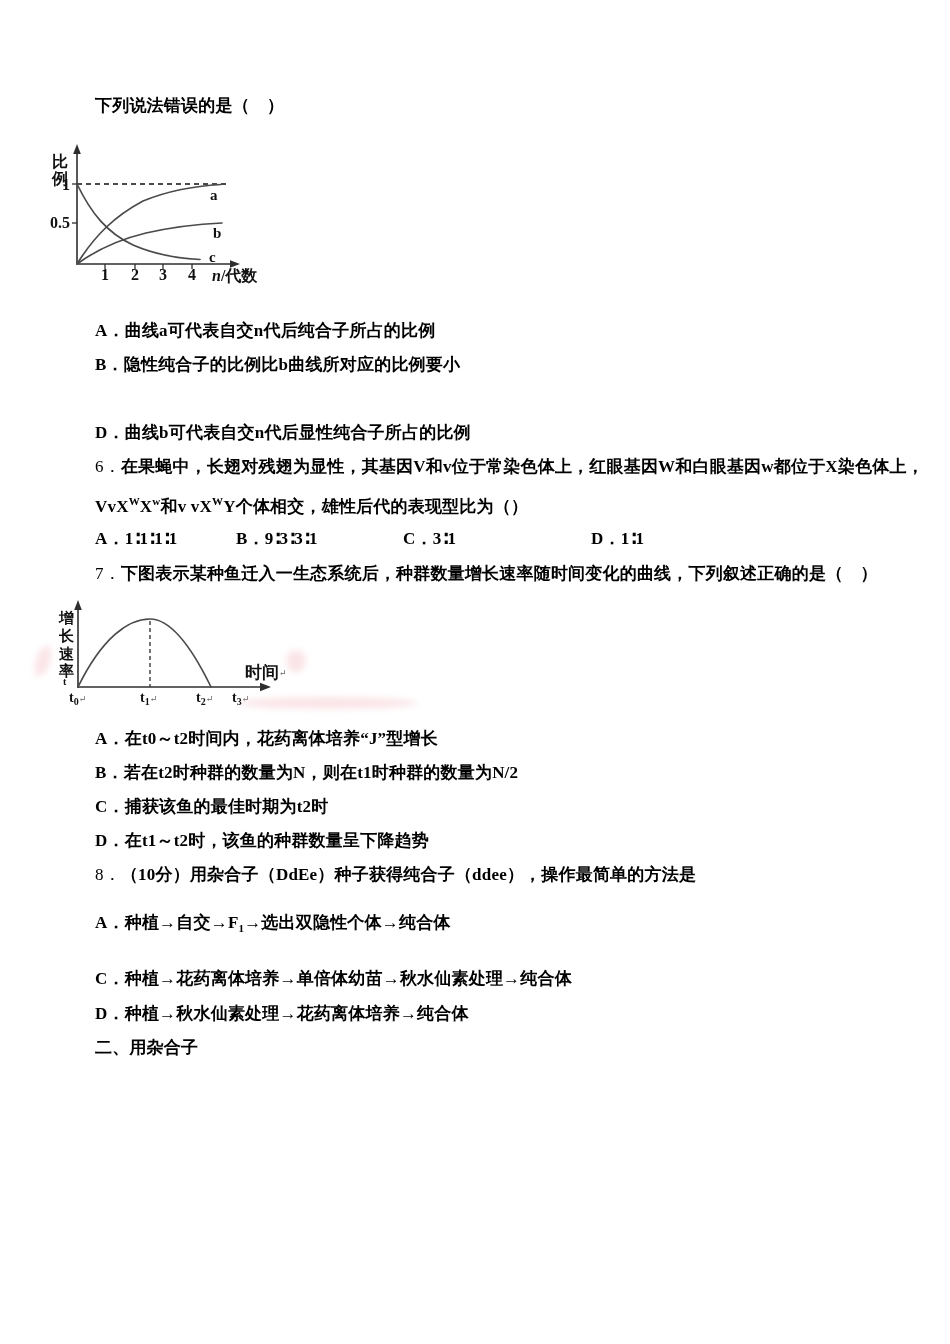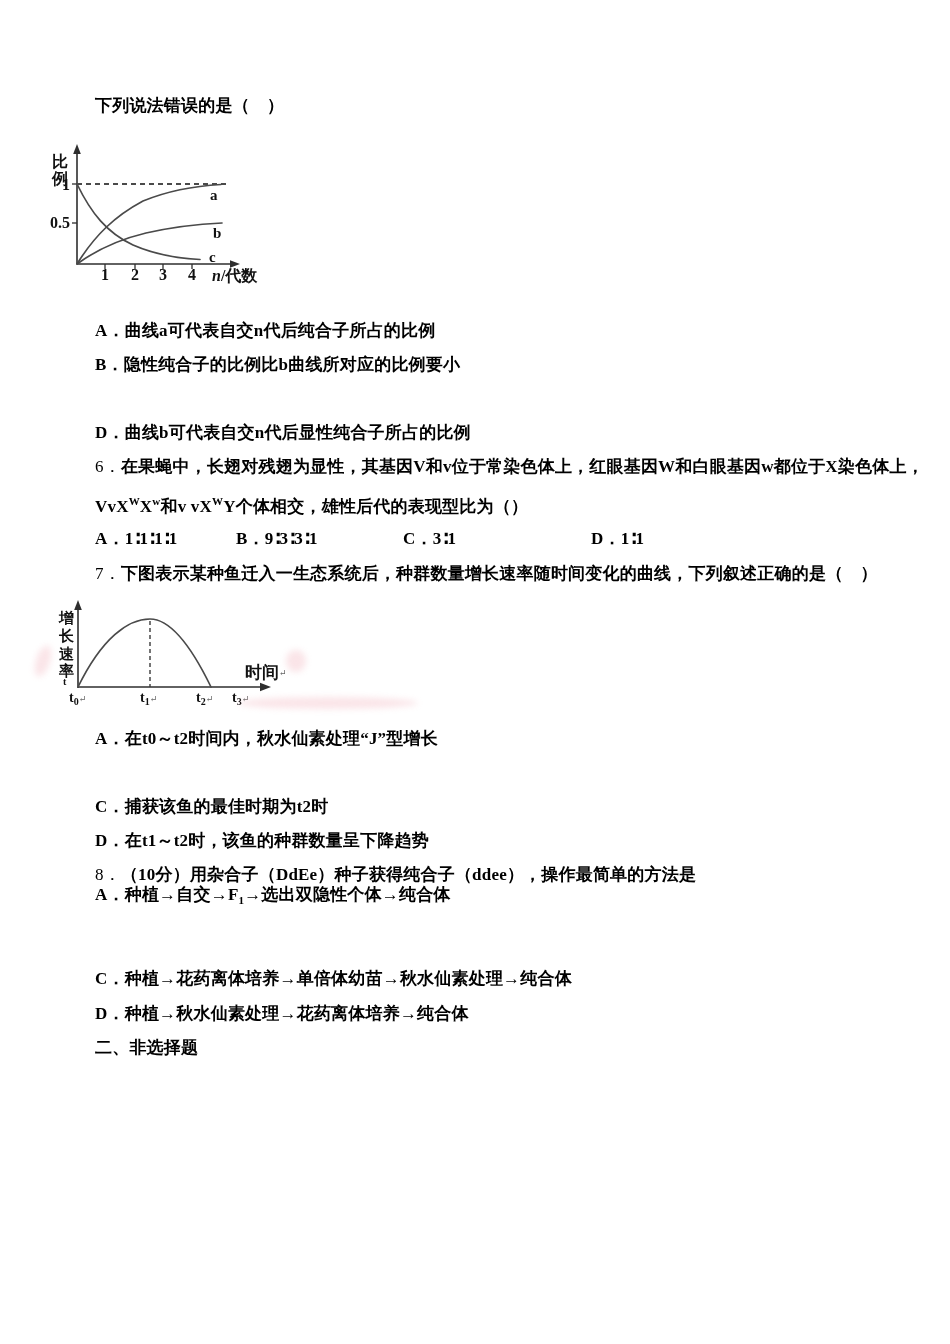--- a/index.html
+++ b/index.html
@@ -99,25 +99,26 @@
     <text x="24" y="105" font-size="14"><tspan>t</tspan><tspan font-size="10" dy="3">0</tspan><tspan class="ret" font-size="9" dy="-3">↵</tspan></text>
     <text x="95" y="105" font-size="14"><tspan>t</tspan><tspan font-size="10" dy="3">1</tspan><tspan class="ret" font-size="9" dy="-3">↵</tspan></text>
     <text x="151" y="105" font-size="14"><tspan>t</tspan><tspan font-size="10" dy="3">2</tspan><tspan class="ret" font-size="9" dy="-3">↵</tspan></text>
     <text x="187" y="105" font-size="14"><tspan>t</tspan><tspan font-size="10" dy="3">3</tspan><tspan class="ret" font-size="9" dy="-3">↵</tspan></text>
   </svg>
 
   <div class="wm" style="left:36px;top:645px;width:14px;height:32px;transform:rotate(18deg)"></div>
   <div class="wm" style="left:286px;top:650px;width:20px;height:22px"></div>
   <div class="wm" style="left:238px;top:697px;width:180px;height:12px"></div>
 
-  <div class="line" style="top:728px">A．在t0～t2时间内，秋水仙素处理“J”型增长</div>
+  <div class="line" style="top:728px">A．在t0～t2时间内，花药离体培养“J”型增长</div>
+  <div class="line" style="top:762px">B．若在t2时种群的数量为N，则在t1时种群的数量为N/2</div>
   <div class="line" style="top:796px">C．捕获该鱼的最佳时期为t2时</div>
   <div class="line" style="top:830px">D．在t1～t2时，该鱼的种群数量呈下降趋势</div>
 
   <div class="line" style="top:864px"><span class="qnum">8．</span><span>（10分）用杂合子（DdEe）种子获得纯合子（ddee），操作最简单的方法是</span></div>
-  <div class="line" style="top:884px"><span>A．种植→自交→F</span><sub>1</sub><span>→选出双隐性个体→纯合体</span></div>
+  <div class="line" style="top:912px"><span>A．种植→自交→F</span><sub>1</sub><span>→选出双隐性个体→纯合体</span></div>
   <div class="line" style="top:1003px">D．种植→秋水仙素处理→花药离体培养→纯合体</div>
   <div class="line" style="top:968px">C．种植→花药离体培养→单倍体幼苗→秋水仙素处理→纯合体</div>
 
-  <div class="line" style="top:1037px">二、非选择题</div>
+  <div class="line" style="top:1037px">二、用杂合子</div>
 
 
 </div>
 
 </body></html>

